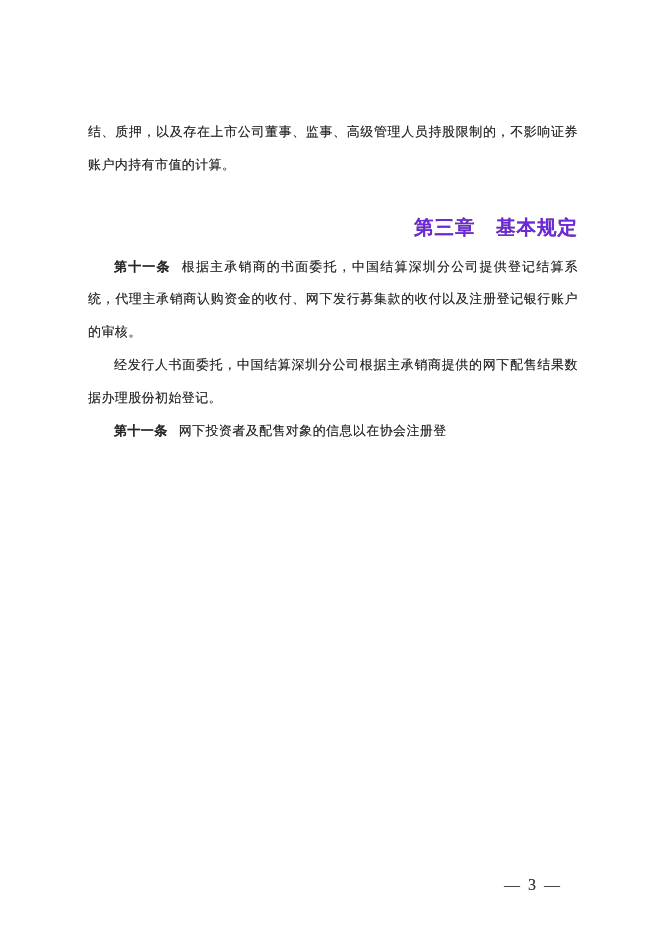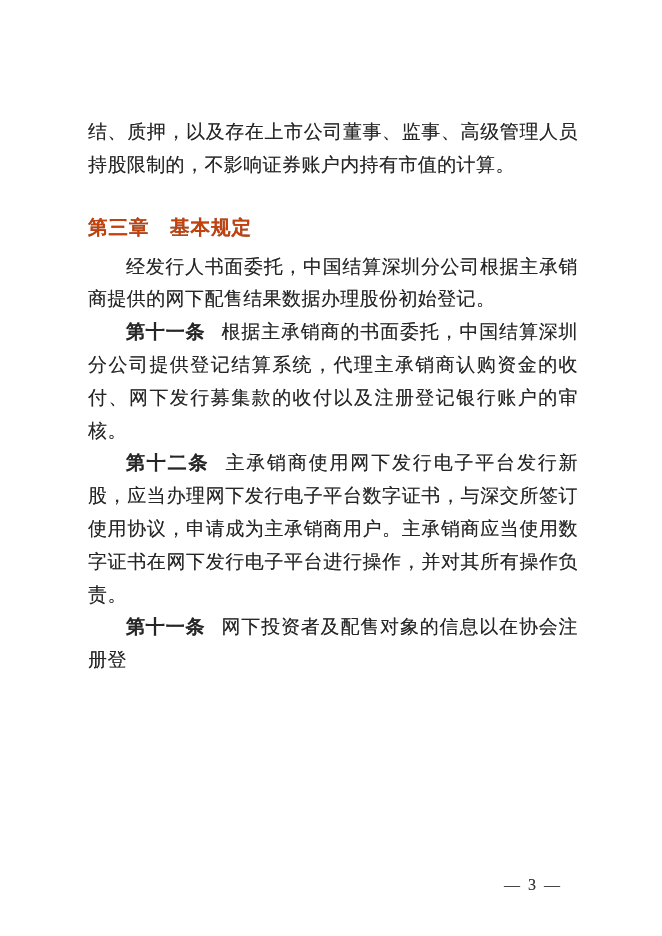--- a/index.html
+++ b/index.html
@@ -17,60 +17,59 @@
     color: #262626;
   }
   .content {
     position: absolute;
     left: 88px;
     top: 116px;
     width: 490px;
   }
   .para {
     margin: 0;
-    font-size: 19px;
+    font-size: 13px;
     line-height: 32.8px;
     letter-spacing: 0.4px;
     text-align: justify;
     text-align-last: left;
     text-shadow: 0 0 0.5px rgba(45,45,45,0.55);
   }
   .para.indent {
     text-indent: 2em;
   }
   .article-label {
     font-weight: bold;
     margin-right: 0.85em;
   }
   .chapter-heading {
     margin: 29px 0 7px 0;
     font-size: 19.5px;
     font-weight: bold;
     line-height: 33px;
-    text-align: left;
+    text-align: right;
     letter-spacing: 1px;
-    color: #c2410c;
+    color: #6d28d9;
     text-shadow: 0 0 0.5px rgba(40,40,40,0.55);
   }
   .page-number {
     position: absolute;
     right: 100px;
     bottom: 42px;
     font-size: 16px;
     letter-spacing: 2px;
     color: #333333;
     text-shadow: 0 0 0.5px rgba(45,45,45,0.5);
   }
 </style>
 </head>
 <body>
 
 <div class="page">
   <div class="content">
       <p class="para">结、质押，以及存在上市公司董事、监事、高级管理人员持股限制的，不影响证券账户内持有市值的计算。</p>
       <h2 class="chapter-heading">第三章　基本规定</h2>
+      <p class="para indent"><span class="article-label">第十一条</span>根据主承销商的书面委托，中国结算深圳分公司提供登记结算系统，代理主承销商认购资金的收付、网下发行募集款的收付以及注册登记银行账户的审核。</p>
       <p class="para indent">经发行人书面委托，中国结算深圳分公司根据主承销商提供的网下配售结果数据办理股份初始登记。</p>
-      <p class="para indent"><span class="article-label">第十一条</span>根据主承销商的书面委托，中国结算深圳分公司提供登记结算系统，代理主承销商认购资金的收付、网下发行募集款的收付以及注册登记银行账户的审核。</p>
-      <p class="para indent"><span class="article-label">第十二条</span>主承销商使用网下发行电子平台发行新股，应当办理网下发行电子平台数字证书，与深交所签订使用协议，申请成为主承销商用户。主承销商应当使用数字证书在网下发行电子平台进行操作，并对其所有操作负责。</p>
       <p class="para indent"><span class="article-label">第十一条</span>网下投资者及配售对象的信息以在协会注册登</p>
     </div>
   <div class="page-number">— 3 —</div>
 </div>
 
 </body></html>

